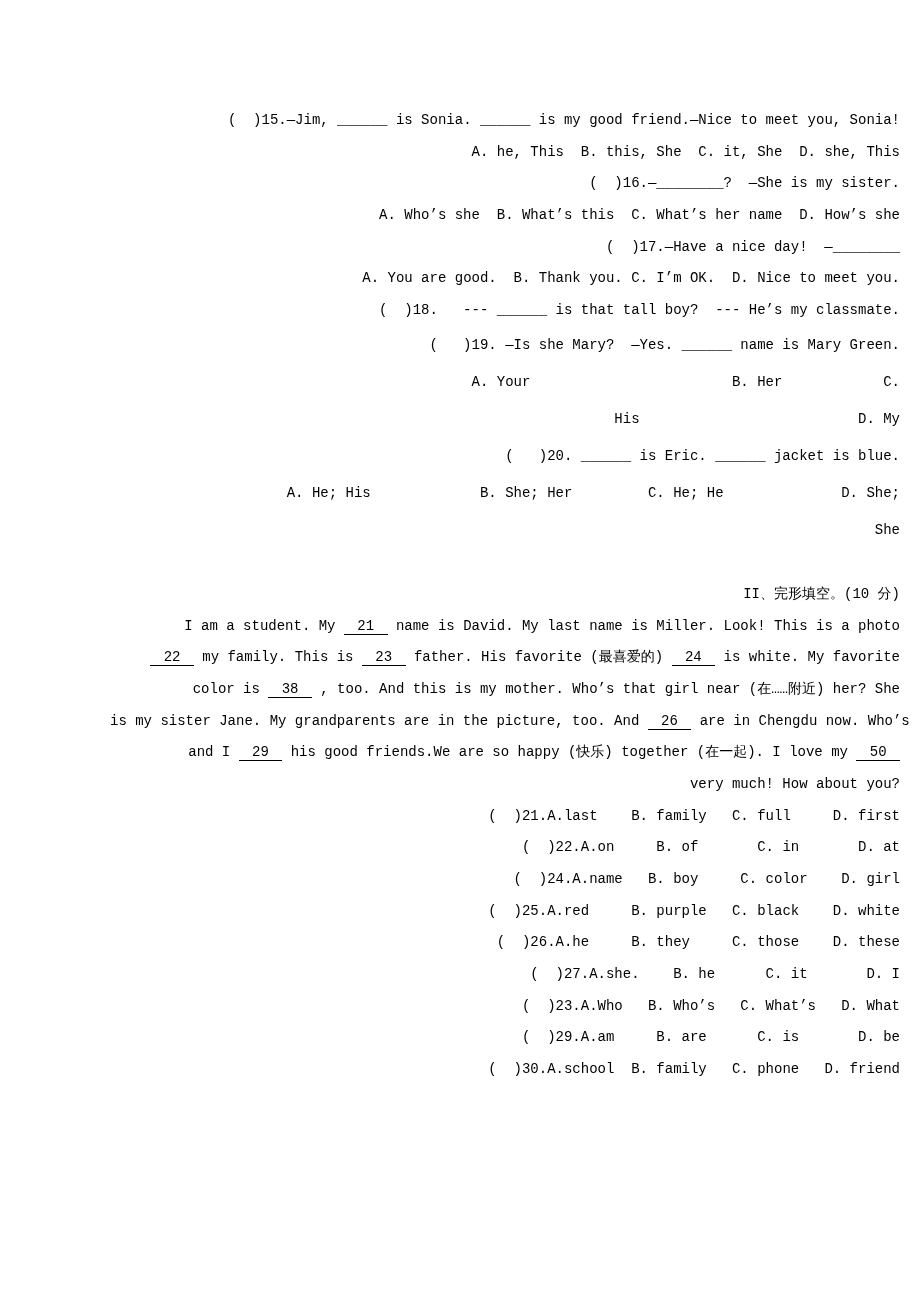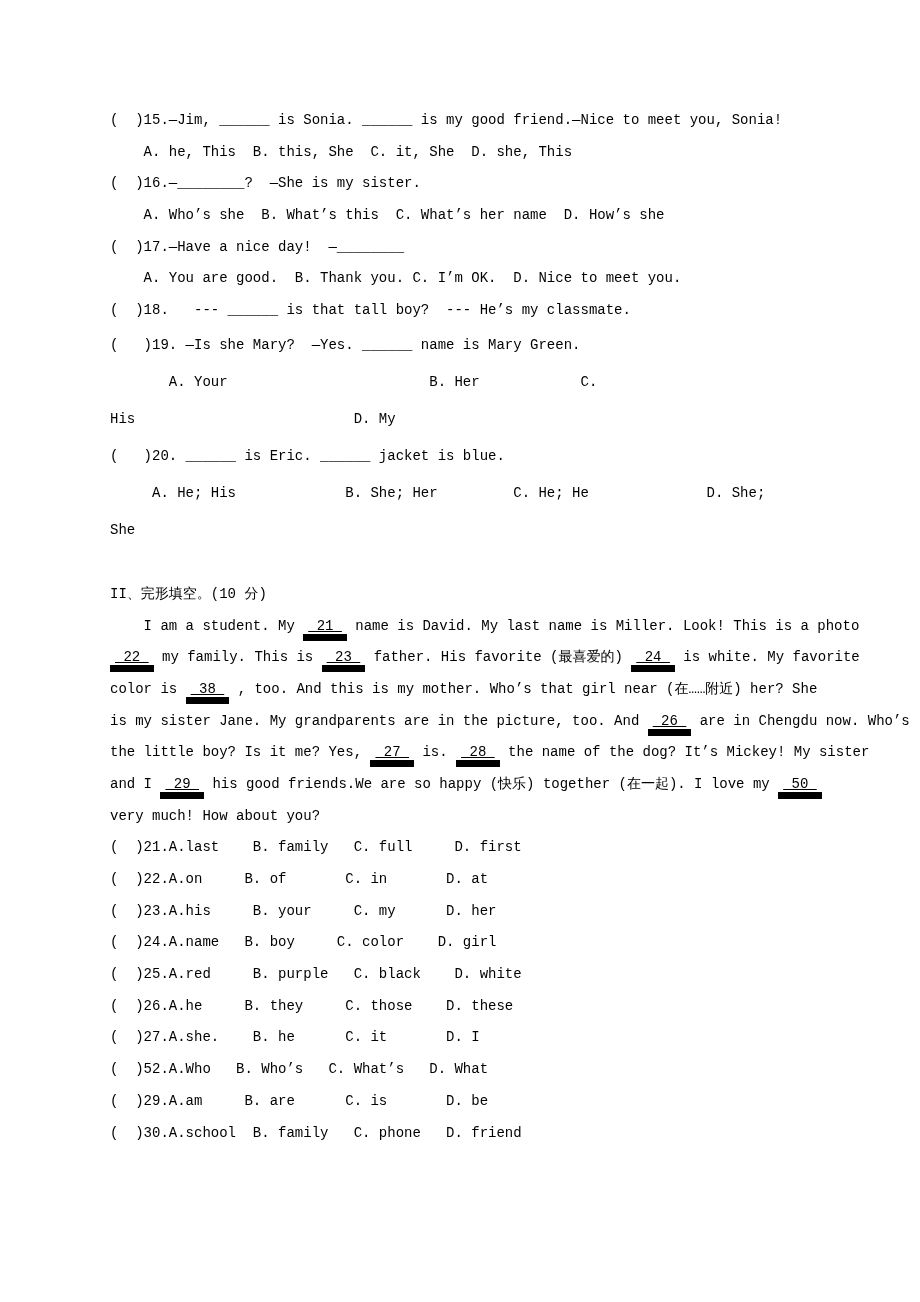--- a/index.html
+++ b/index.html
@@ -10,36 +10,36 @@
     font-family: "Liberation Mono", "DejaVu Sans Mono", monospace;
     font-size: 14px;
     color: #000000;
     overflow: hidden;
   }
   .page {
     width: 920px;
     height: 1302px;
     padding: 105px 20px 0 110px;
     background: #ffffff;
+    text-align: right;
   }
   .line {
     white-space: pre;
     height: 31.7px;
     line-height: 31.7px;
   }
   .line.tall {
     height: 37px;
     line-height: 37px;
   }
   .spacer { height: 30px; }
   .cloze {
-    border-bottom: 7px solid #000000;
+    border-bottom: 1px solid #000000;
     padding: 0 5px;
     white-space: pre;
-    text-decoration: underline;
   }
 </style>
 </head>
 <body>
 
 <div class="page">
 
   <div class="line">(  )15.—Jim, ______ is Sonia. ______ is my good friend.—Nice to meet you, Sonia!</div>
   <div class="line">    A. he, This  B. this, She  C. it, She  D. she, This</div>
   <div class="line">(  )16.—________?  —She is my sister.</div>
@@ -55,27 +55,25 @@
   <div class="line tall">She</div>
 
   <div class="spacer"></div>
 
   <div class="line">II、完形填空。(10 分)</div>
 
   <div class="line">    I am a student. My <span class="cloze"> 21 </span> name is David. My last name is Miller. Look! This is a photo</div>
   <div class="line"><span class="cloze"> 22 </span> my family. This is <span class="cloze"> 23 </span> father. His favorite (最喜爱的) <span class="cloze"> 24 </span> is white. My favorite</div>
   <div class="line">color is <span class="cloze"> 38 </span> , too. And this is my mother. Who’s that girl near (在……附近) her? She</div>
   <div class="line">is my sister Jane. My grandparents are in the picture, too. And <span class="cloze"> 26 </span> are in Chengdu now. Who’s</div>
-  <div class="line">the little boy? Is it me? Yes, <span class="cloze"> 27 </span> is. <span class="cloze"> 28 </span> the name of the dog? It’s Mickey! My sister</div>
   <div class="line">and I <span class="cloze"> 29 </span> his good friends.We are so happy (快乐) together (在一起). I love my <span class="cloze"> 50 </span></div>
   <div class="line">very much! How about you?</div>
 
   <div class="line">(  )21.A.last    B. family   C. full     D. first</div>
   <div class="line">(  )22.A.on     B. of       C. in       D. at</div>
-  <div class="line">(  )23.A.his     B. your     C. my      D. her</div>
   <div class="line">(  )24.A.name   B. boy     C. color    D. girl</div>
   <div class="line">(  )25.A.red     B. purple   C. black    D. white</div>
   <div class="line">(  )26.A.he     B. they     C. those    D. these</div>
   <div class="line">(  )27.A.she.    B. he      C. it       D. I</div>
-  <div class="line">(  )52.A.Who   B. Who’s   C. What’s   D. What</div>
+  <div class="line">(  )23.A.Who   B. Who’s   C. What’s   D. What</div>
   <div class="line">(  )29.A.am     B. are      C. is       D. be</div>
   <div class="line">(  )30.A.school  B. family   C. phone   D. friend</div>
 </div>
 
 </body></html>

